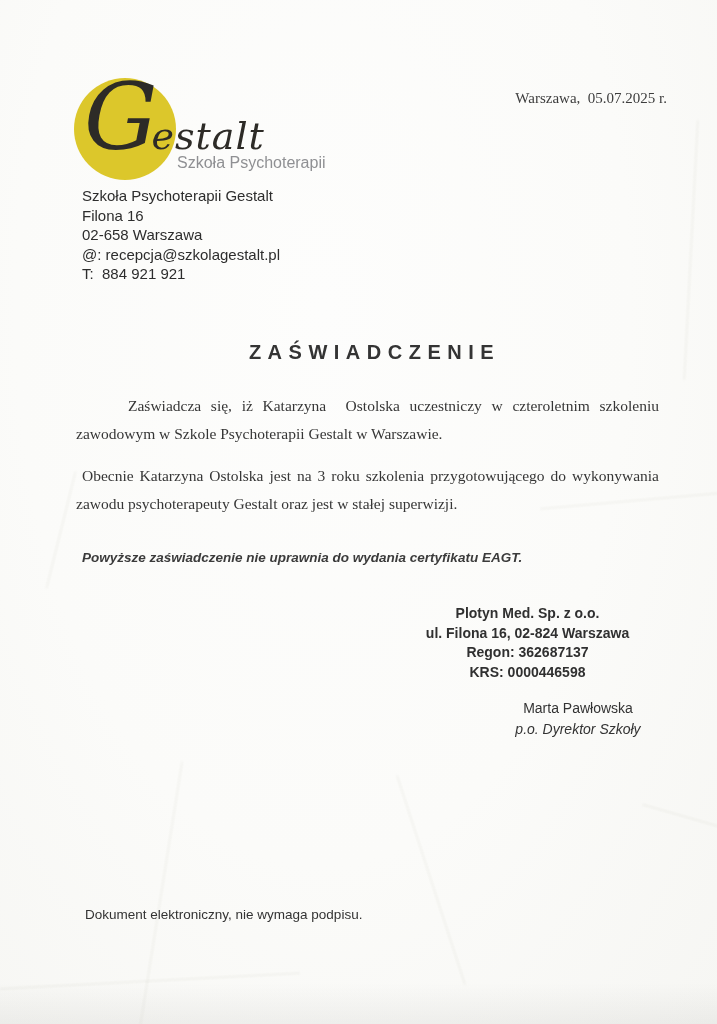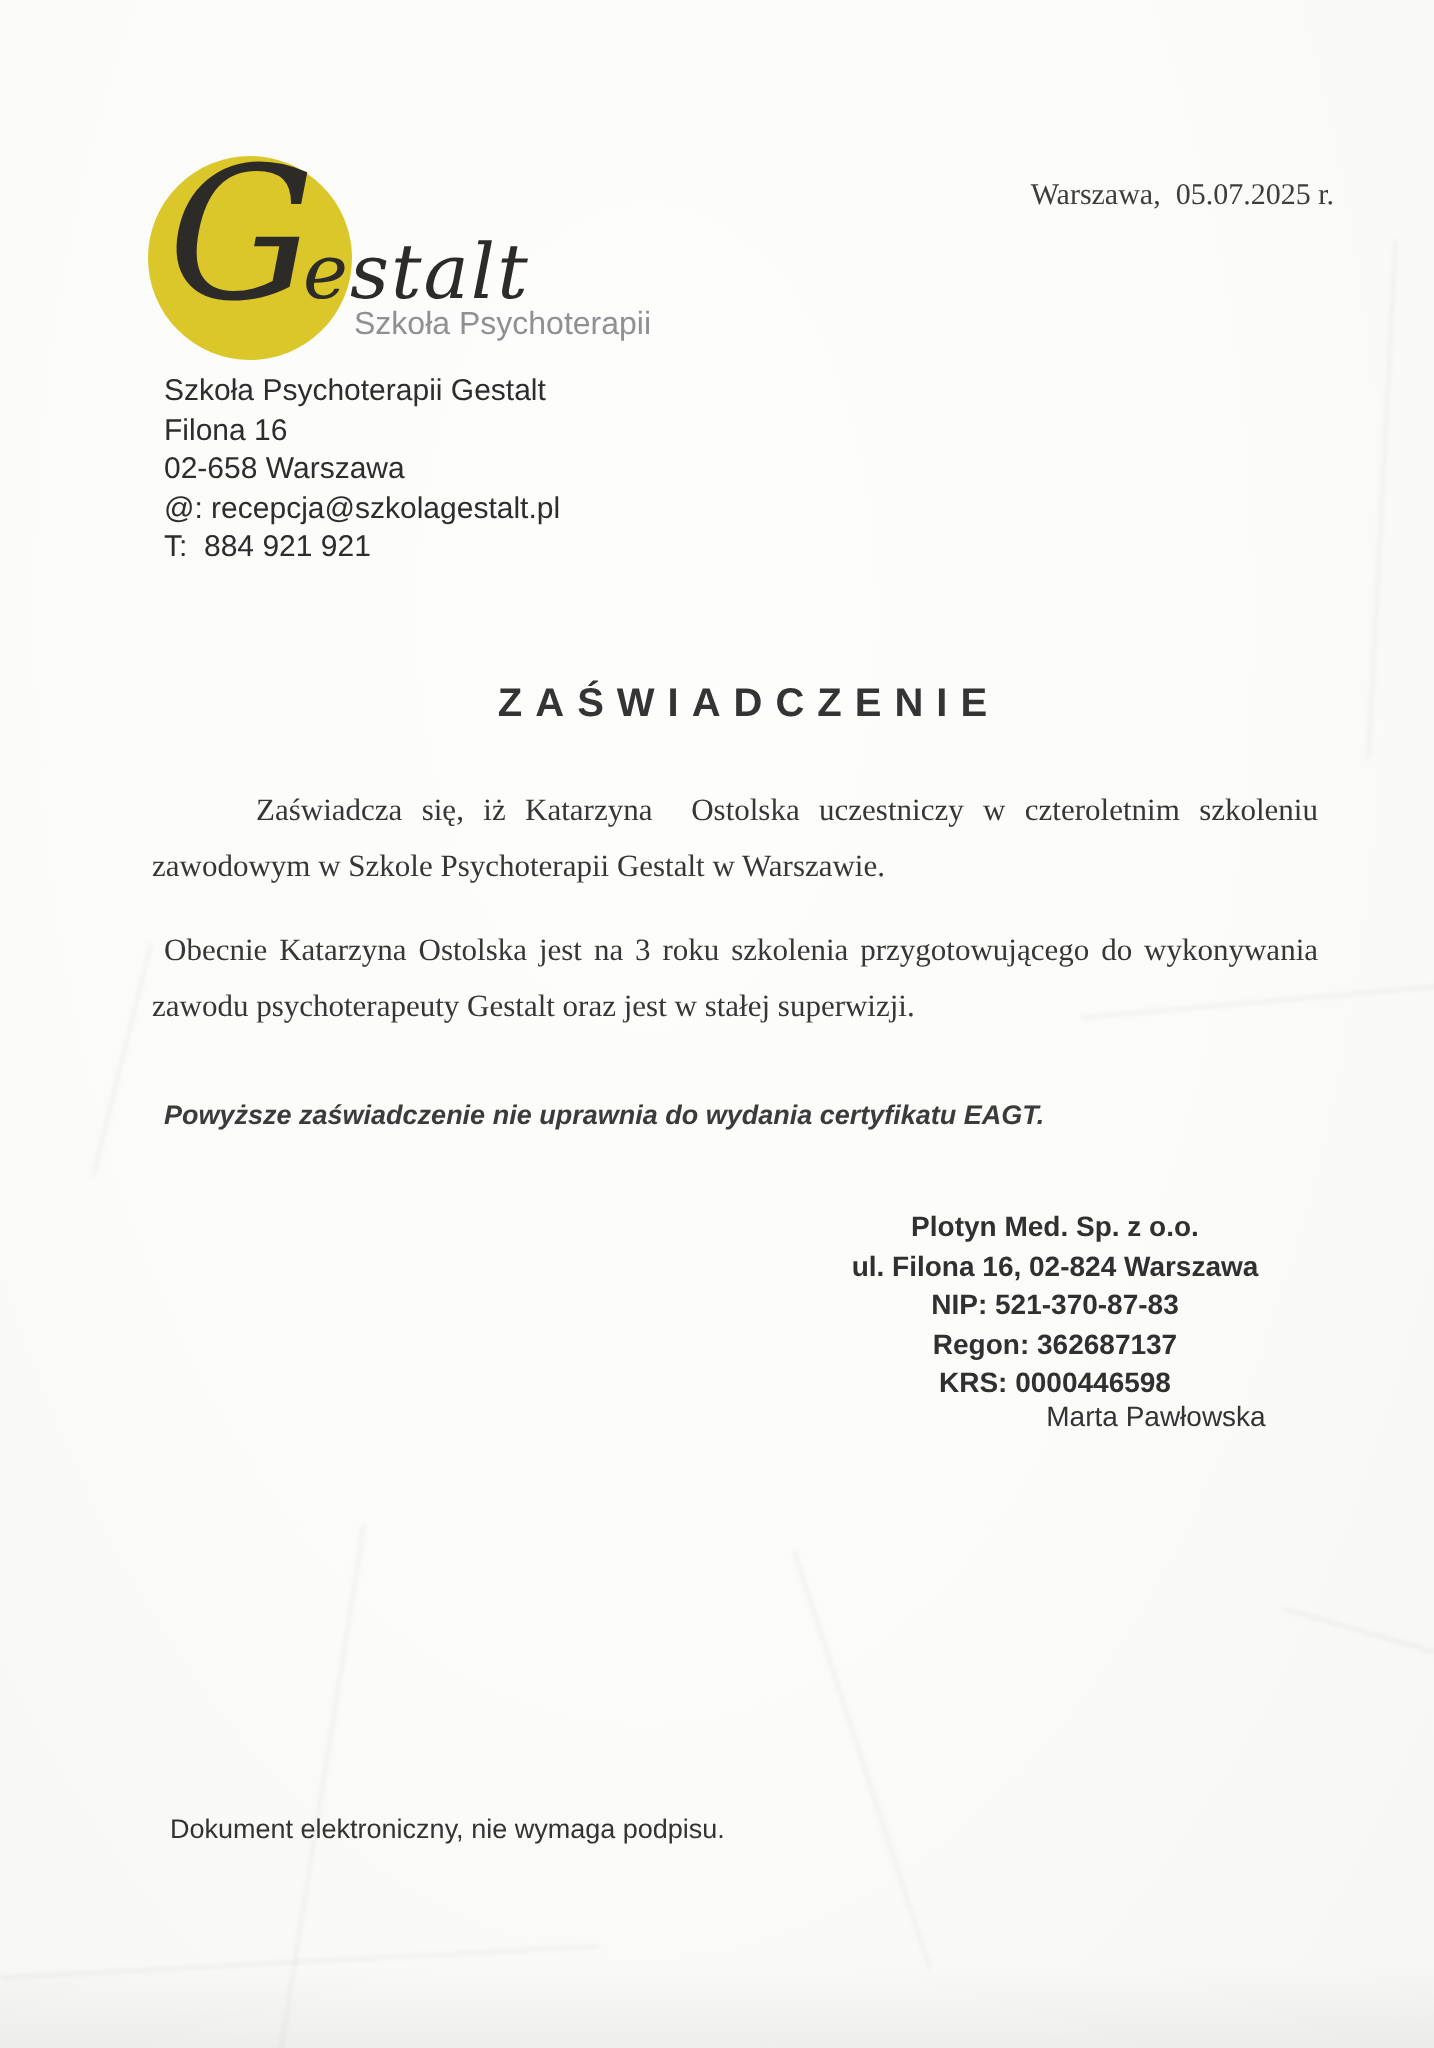--- a/index.html
+++ b/index.html
@@ -126,24 +126,24 @@
   <div class="body-text">
     <p class="p1">Zaświadcza się, iż Katarzyna  Ostolska uczestniczy w czteroletnim szkoleniu zawodowym w Szkole Psychoterapii Gestalt w Warszawie.</p>
     <p class="p2">Obecnie Katarzyna Ostolska jest na 3 roku szkolenia przygotowującego do wykonywania zawodu psychoterapeuty Gestalt oraz jest w stałej superwizji.</p>
   </div>
 
   <div class="note">Powyższe zaświadczenie nie uprawnia do wydania certyfikatu EAGT.</div>
 
   <div class="company">
     <div>Plotyn Med. Sp. z o.o.</div>
     <div>ul. Filona 16, 02-824 Warszawa</div>
-    <div>NIP: 521-370-87-83</div>
     <div>Regon: 362687137</div>
     <div>KRS: 0000446598</div>
   </div>
 
   <div class="signature">
     <div>Marta Pawłowska</div>
+    <div class="sig-role">p.o. Dyrektor Szkoły</div>
   </div>
 
   <div class="footer-note">Dokument elektroniczny, nie wymaga podpisu.</div>
 
 </div>
 
 </body></html>

